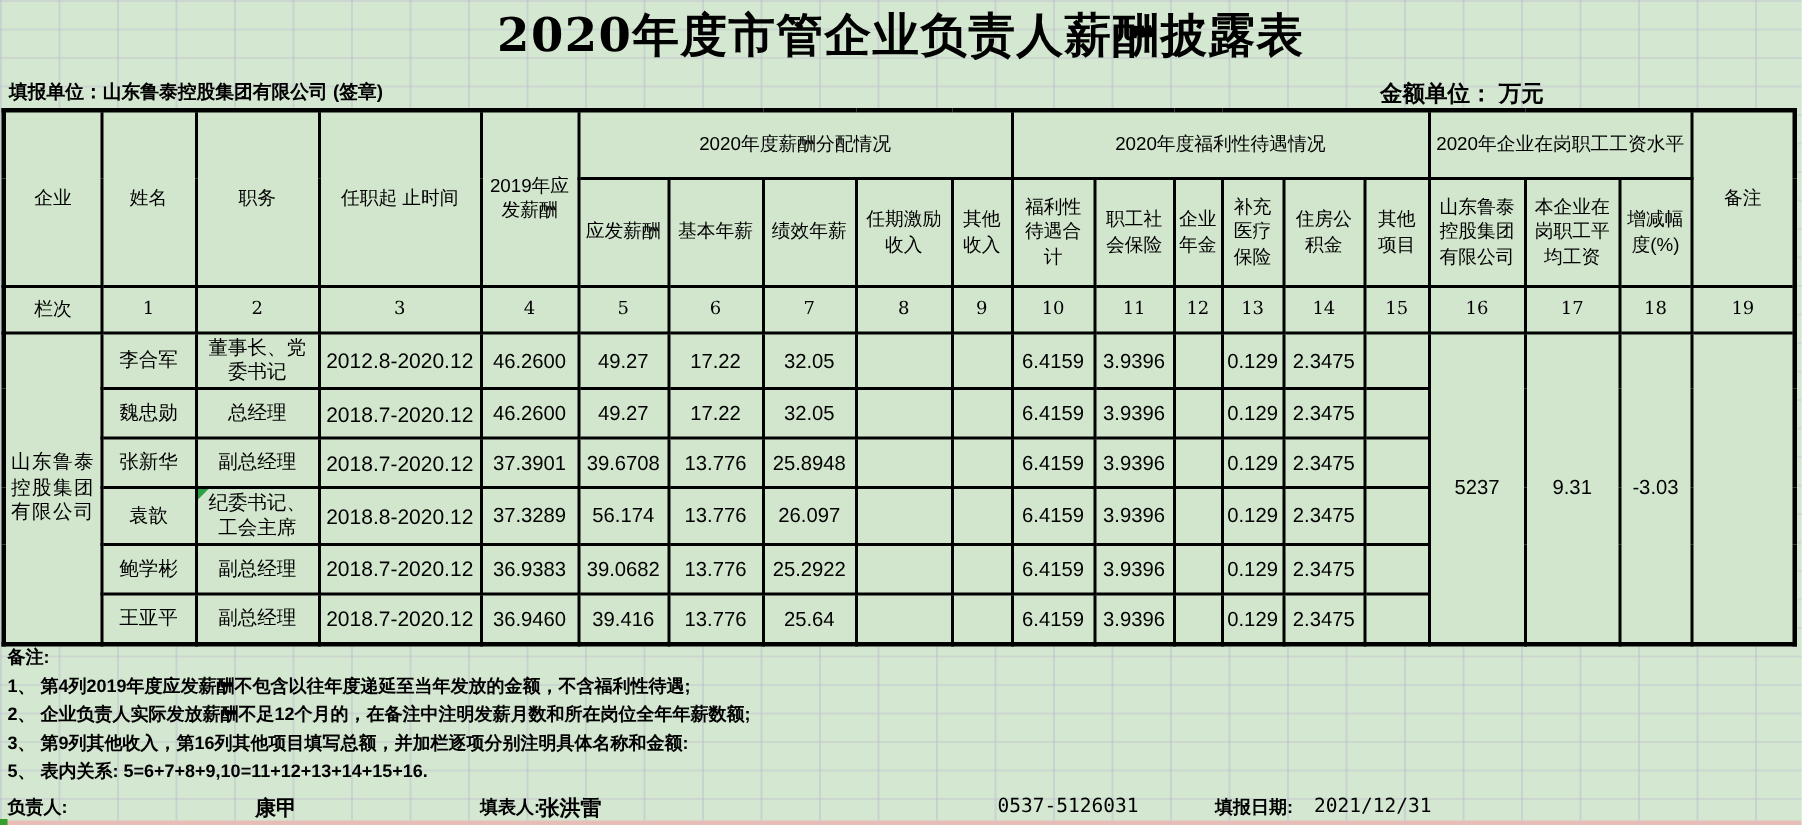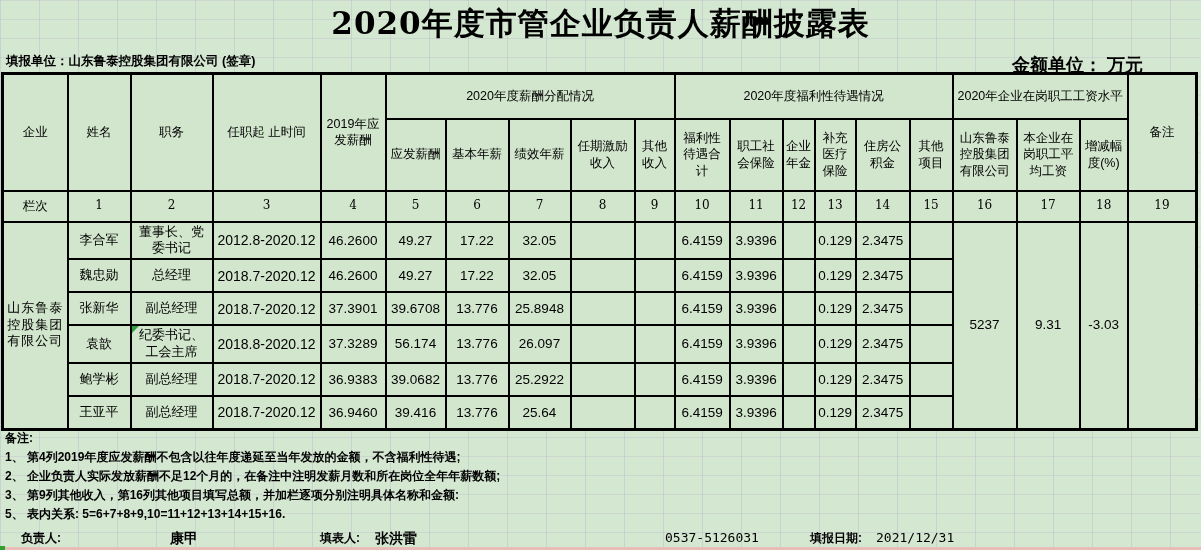--- a/index.html
+++ b/index.html
@@ -15,21 +15,21 @@
     color:#000;
     overflow:hidden;
   }
   .title{
     position:absolute;top:3px;left:0;width:100%;
     text-align:center;
     font-family:"DejaVu Serif","Liberation Serif",serif;
     font-size:31px;font-weight:600;letter-spacing:1px;
   }
   .subtitle-left{position:absolute;top:53px;left:6px;font-size:12.5px;font-weight:700;}
-  .subtitle-right{position:absolute;top:53px;left:1012px;font-size:18px;font-weight:700;}
+  .subtitle-right{position:absolute;top:53px;left:920px;font-size:15px;font-weight:700;}
   table.main{
     position:absolute;top:72px;left:1px;
     border-collapse:collapse;table-layout:fixed;
     width:1194px;
     background:#d2e6cd;
     border:3px solid #000;
   }
   td.cell{
     border:2px solid #000;
     text-align:center;vertical-align:middle;
@@ -50,24 +50,24 @@
   .company{font-size:13px;letter-spacing:1px;line-height:1.7;}
   .pos-rel{position:relative;}
   .tri{
     position:absolute;top:0;left:0;width:0;height:0;
     border-top:7px solid #2f9e44;border-right:7px solid transparent;
   }
   .notes{position:absolute;top:429px;left:5px;width:900px;font-size:12px;font-weight:700;}
   .notes div{height:19px;line-height:19px;white-space:nowrap;}
   .footer{position:absolute;top:530px;left:0;width:100%;height:18px;font-size:12px;font-weight:700;}
   .footer span{position:absolute;top:0;white-space:nowrap;}
-  .f-owner-label{left:5px;margin-left:16px;}
+  .f-owner-label{left:5px;}
   .f-owner{left:170px;font-size:14px;}
   .f-preparer-label{left:320px;text-align:center;}
-  .f-preparer{left:375px;font-size:14px;}
+  .f-preparer{left:359px;font-size:14px;}
   .f-contact-label{left:628px;margin-top:44px;}
   .f-contact{left:665px;font-size:13px;font-weight:400;font-family:"DejaVu Sans Mono",monospace;}
   .f-date-label{left:810px;}
   .f-date{left:876px;font-size:13px;font-weight:400;font-family:"DejaVu Sans Mono",monospace;}
   .bottom-strip{position:absolute;left:0;bottom:0;width:100%;height:3px;background:#e8bdb8;}
   .fill-handle{position:absolute;left:0;bottom:0;width:5px;height:4px;background:#33a02c;}
 </style>
 </head>
 <body>
 

